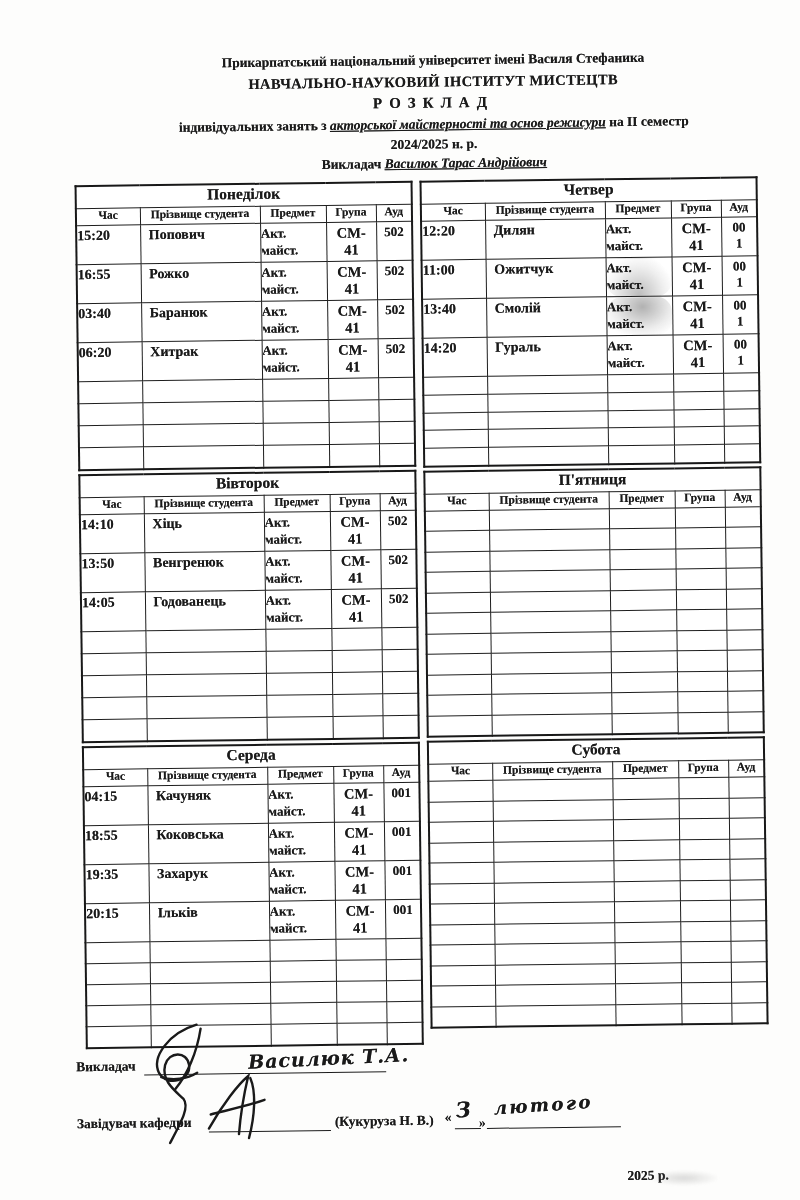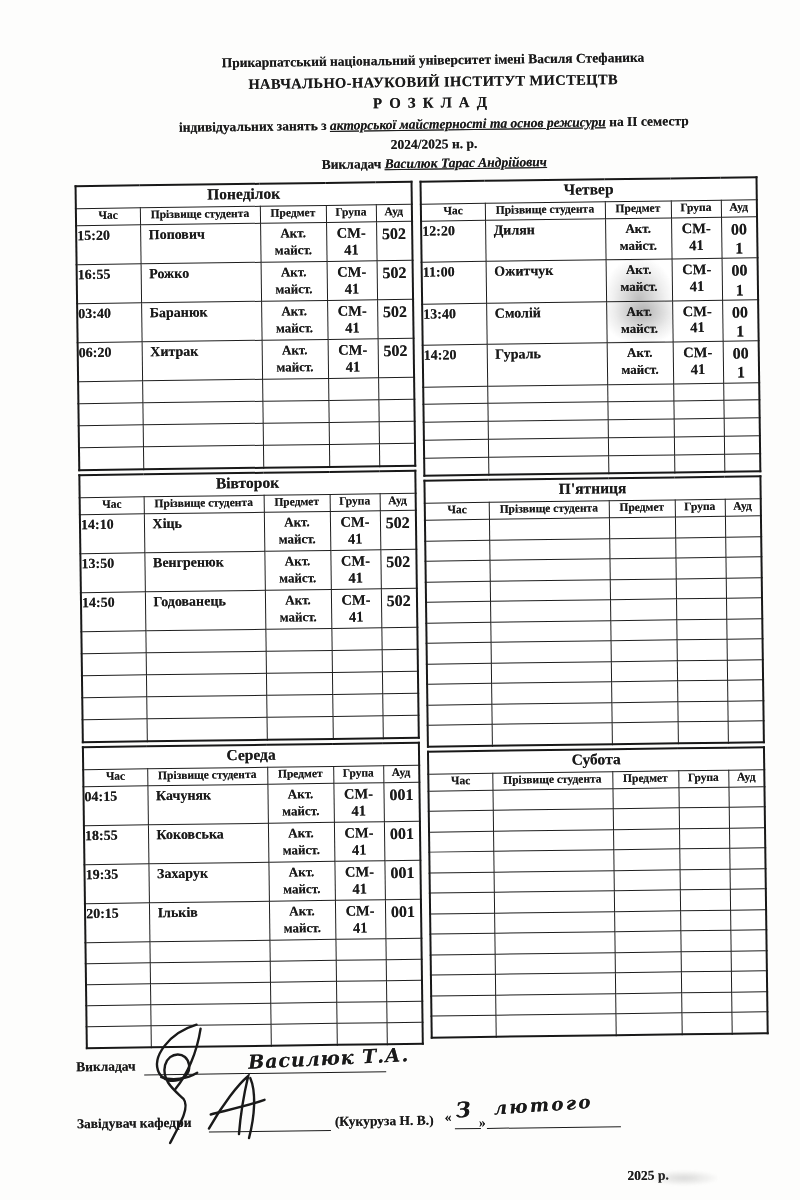--- a/index.html
+++ b/index.html
@@ -28,23 +28,23 @@
   table.day{border-collapse:collapse;table-layout:fixed;width:336px;background:#fff;
             border:2.2px solid #181818;}
   table.day th,table.day td{border:1px solid #1e1e1e;padding:0;vertical-align:top;overflow:hidden;}
   .title-row th{border:2.2px solid #181818;height:21px;font-size:15.5px;font-weight:bold;
                 text-align:center;vertical-align:middle;padding:1px 0;}
   .cols th{height:16px;font-size:11.5px;font-weight:bold;text-align:center;vertical-align:middle;
            border-bottom:2px solid #181818;}
   tr.filled td{height:36px;padding-top:2px;}
   .ct{font-size:14px;font-weight:600;}
   .cn{font-size:14px;text-align:left;padding-left:8px !important;font-weight:600;}
-  .cs{font-size:13px;text-align:center;white-space:pre-line;line-height:1.3;font-weight:600;}
+  .cs{font-size:13px;white-space:pre-line;line-height:1.3;font-weight:600;border-radius:16px;}
   .cg{font-size:14.5px;text-align:center;white-space:pre-line;line-height:1.15;font-weight:600;}
-  .cr{font-size:16px;text-align:center;white-space:pre-line;line-height:1.2;font-weight:600;}
+  .cr{font-size:13px;text-align:center;white-space:pre-line;line-height:1.2;font-weight:600;}
   .mon tr.empty td{height:21px;}
   .thu tr.empty td{height:16.8px;}
   .tue tr.empty td{height:21px;}
   .fri tr.empty td{height:19.5px;}
   .wed tr.empty td{height:20px;}
   .sat tr.empty td{height:19.5px;}
   td.sm1{background:radial-gradient(ellipse at 50% 95%,rgba(110,110,110,.45),rgba(150,150,150,.15) 55%,transparent 78%);
          font-weight:800;}
   td.sm2{background:radial-gradient(ellipse at 55% 25%,rgba(100,100,100,.5),rgba(150,150,150,.18) 55%,transparent 80%);
          font-weight:800;}
@@ -218,21 +218,21 @@
           <tr class="filled">
             <td class="ct">13:50</td>
             <td class="cn">Венгренюк</td>
             <td class="cs">Акт.
 майст.</td>
             <td class="cg">СМ-
 41</td>
             <td class="cr">502</td>
           </tr>
           <tr class="filled">
-            <td class="ct">14:50</td>
+            <td class="ct">14:05</td>
             <td class="cn">Годованець</td>
             <td class="cs">Акт.
 майст.</td>
             <td class="cg">СМ-
 41</td>
             <td class="cr">502</td>
           </tr>
           <tr class="empty">
                 <td></td>
                 <td></td>

